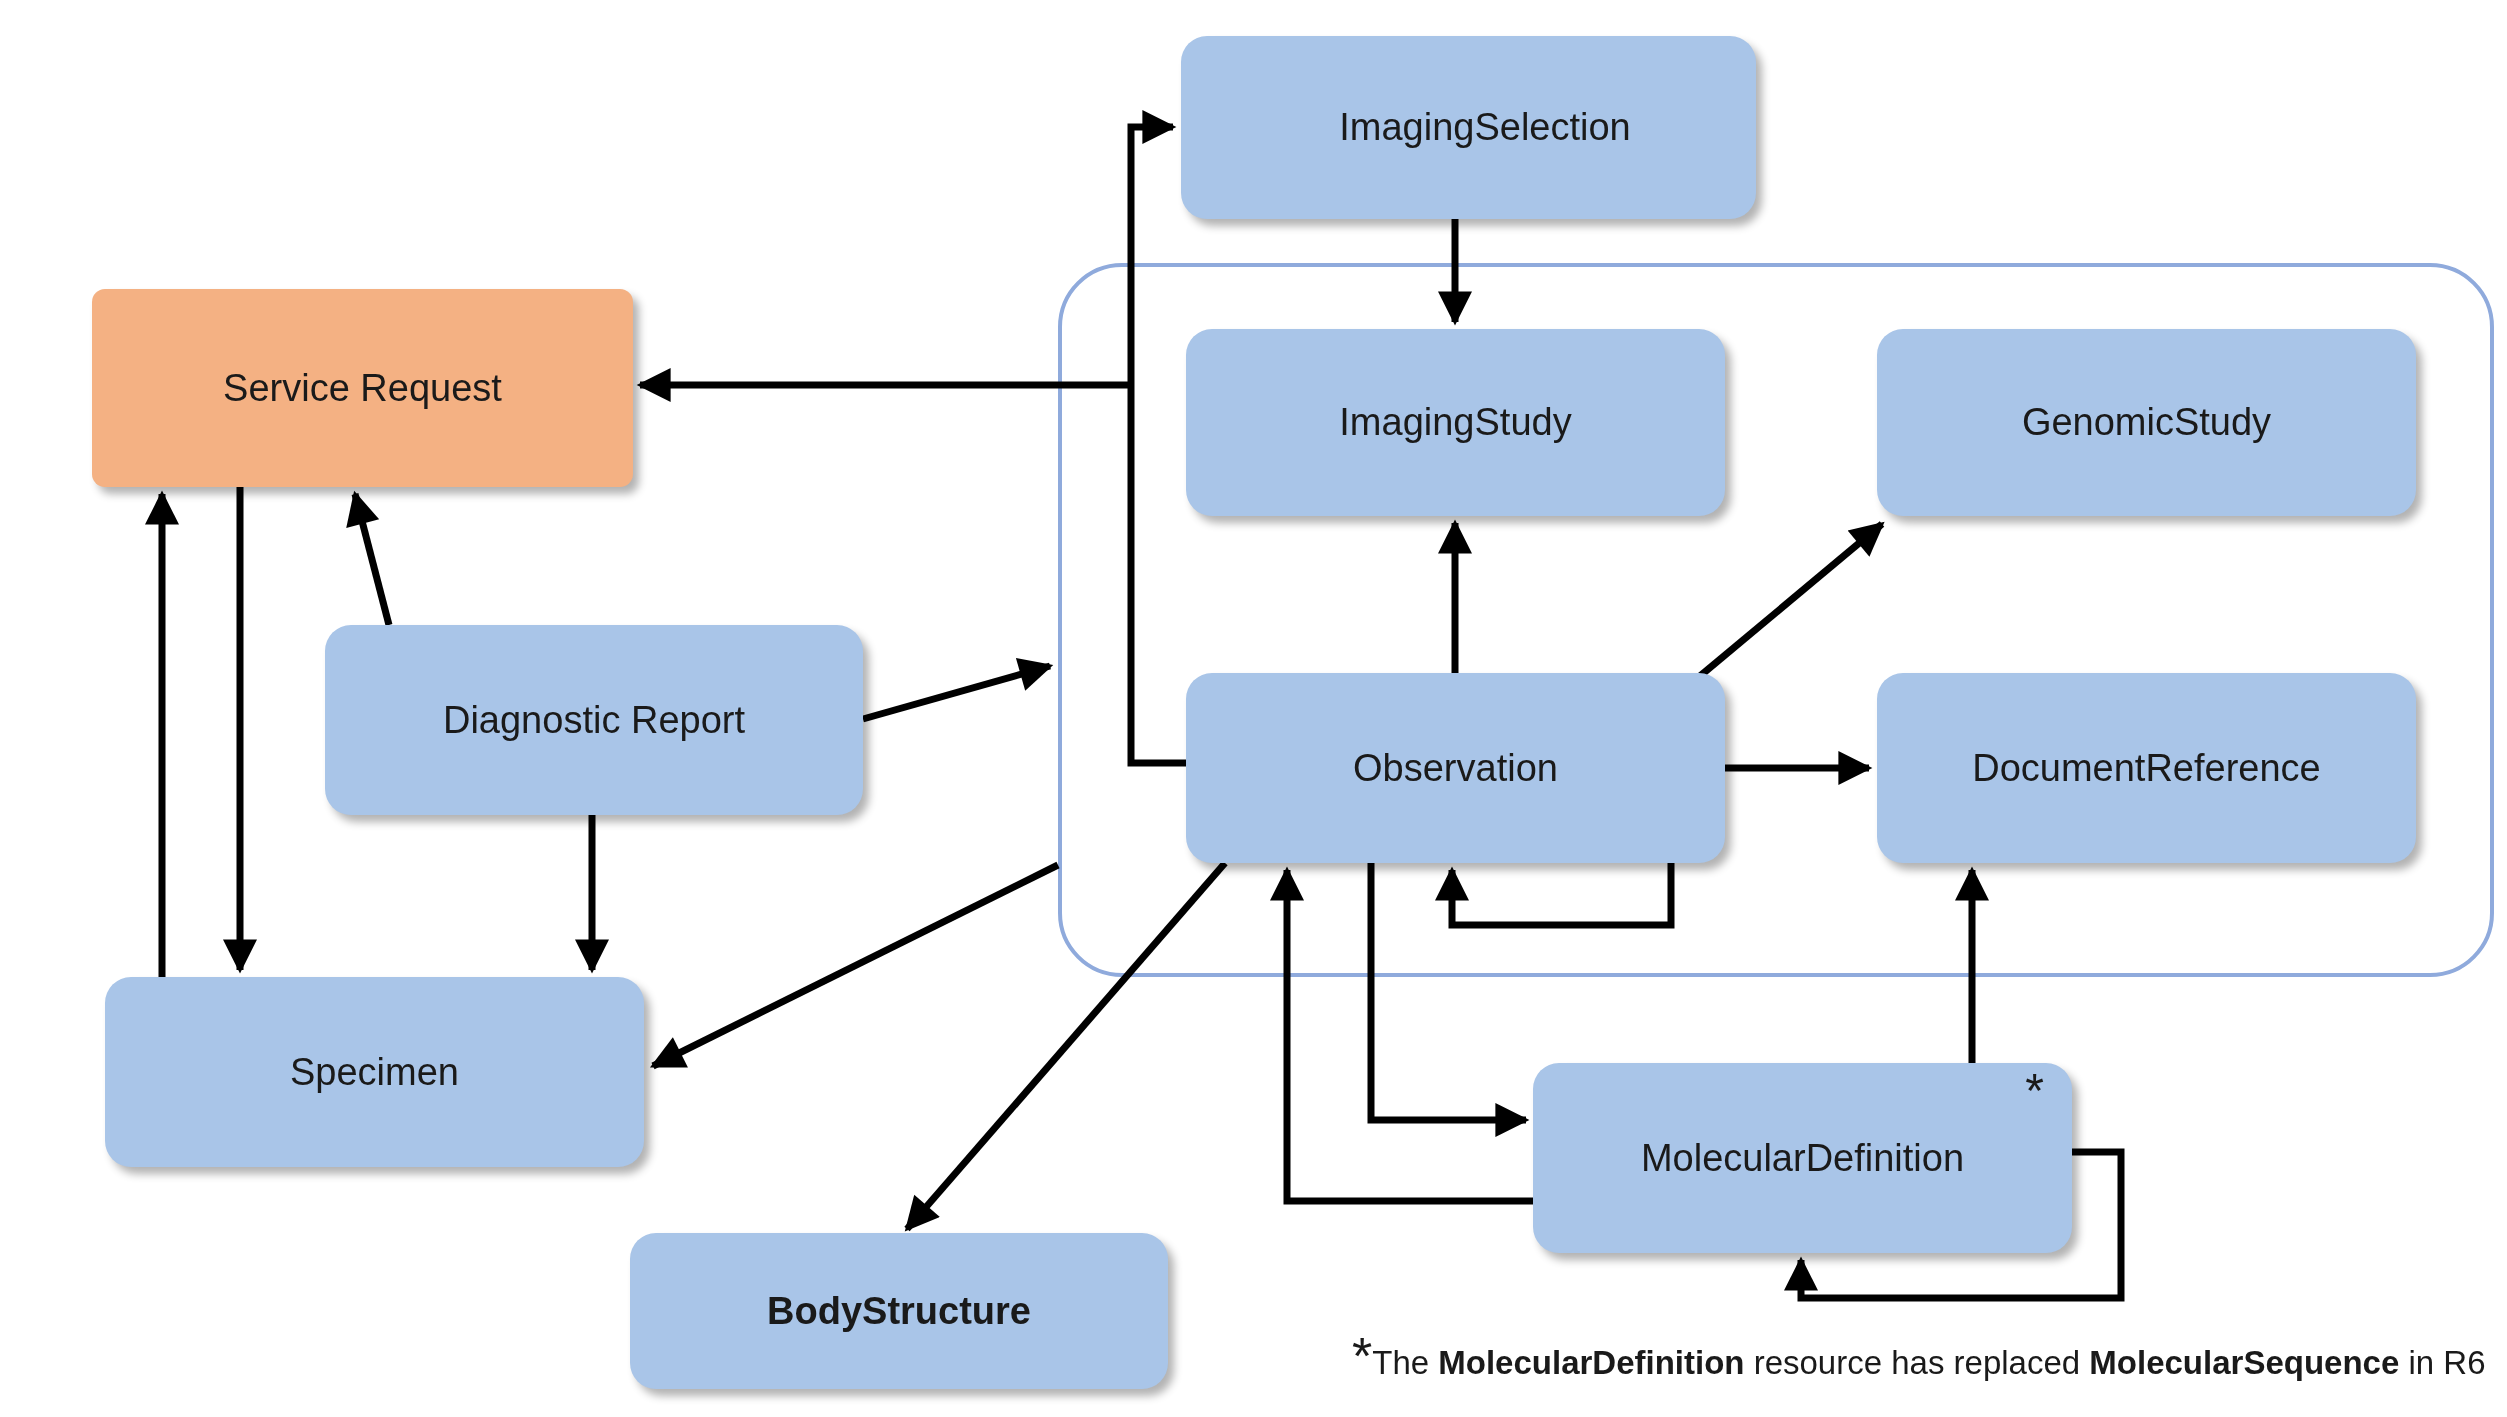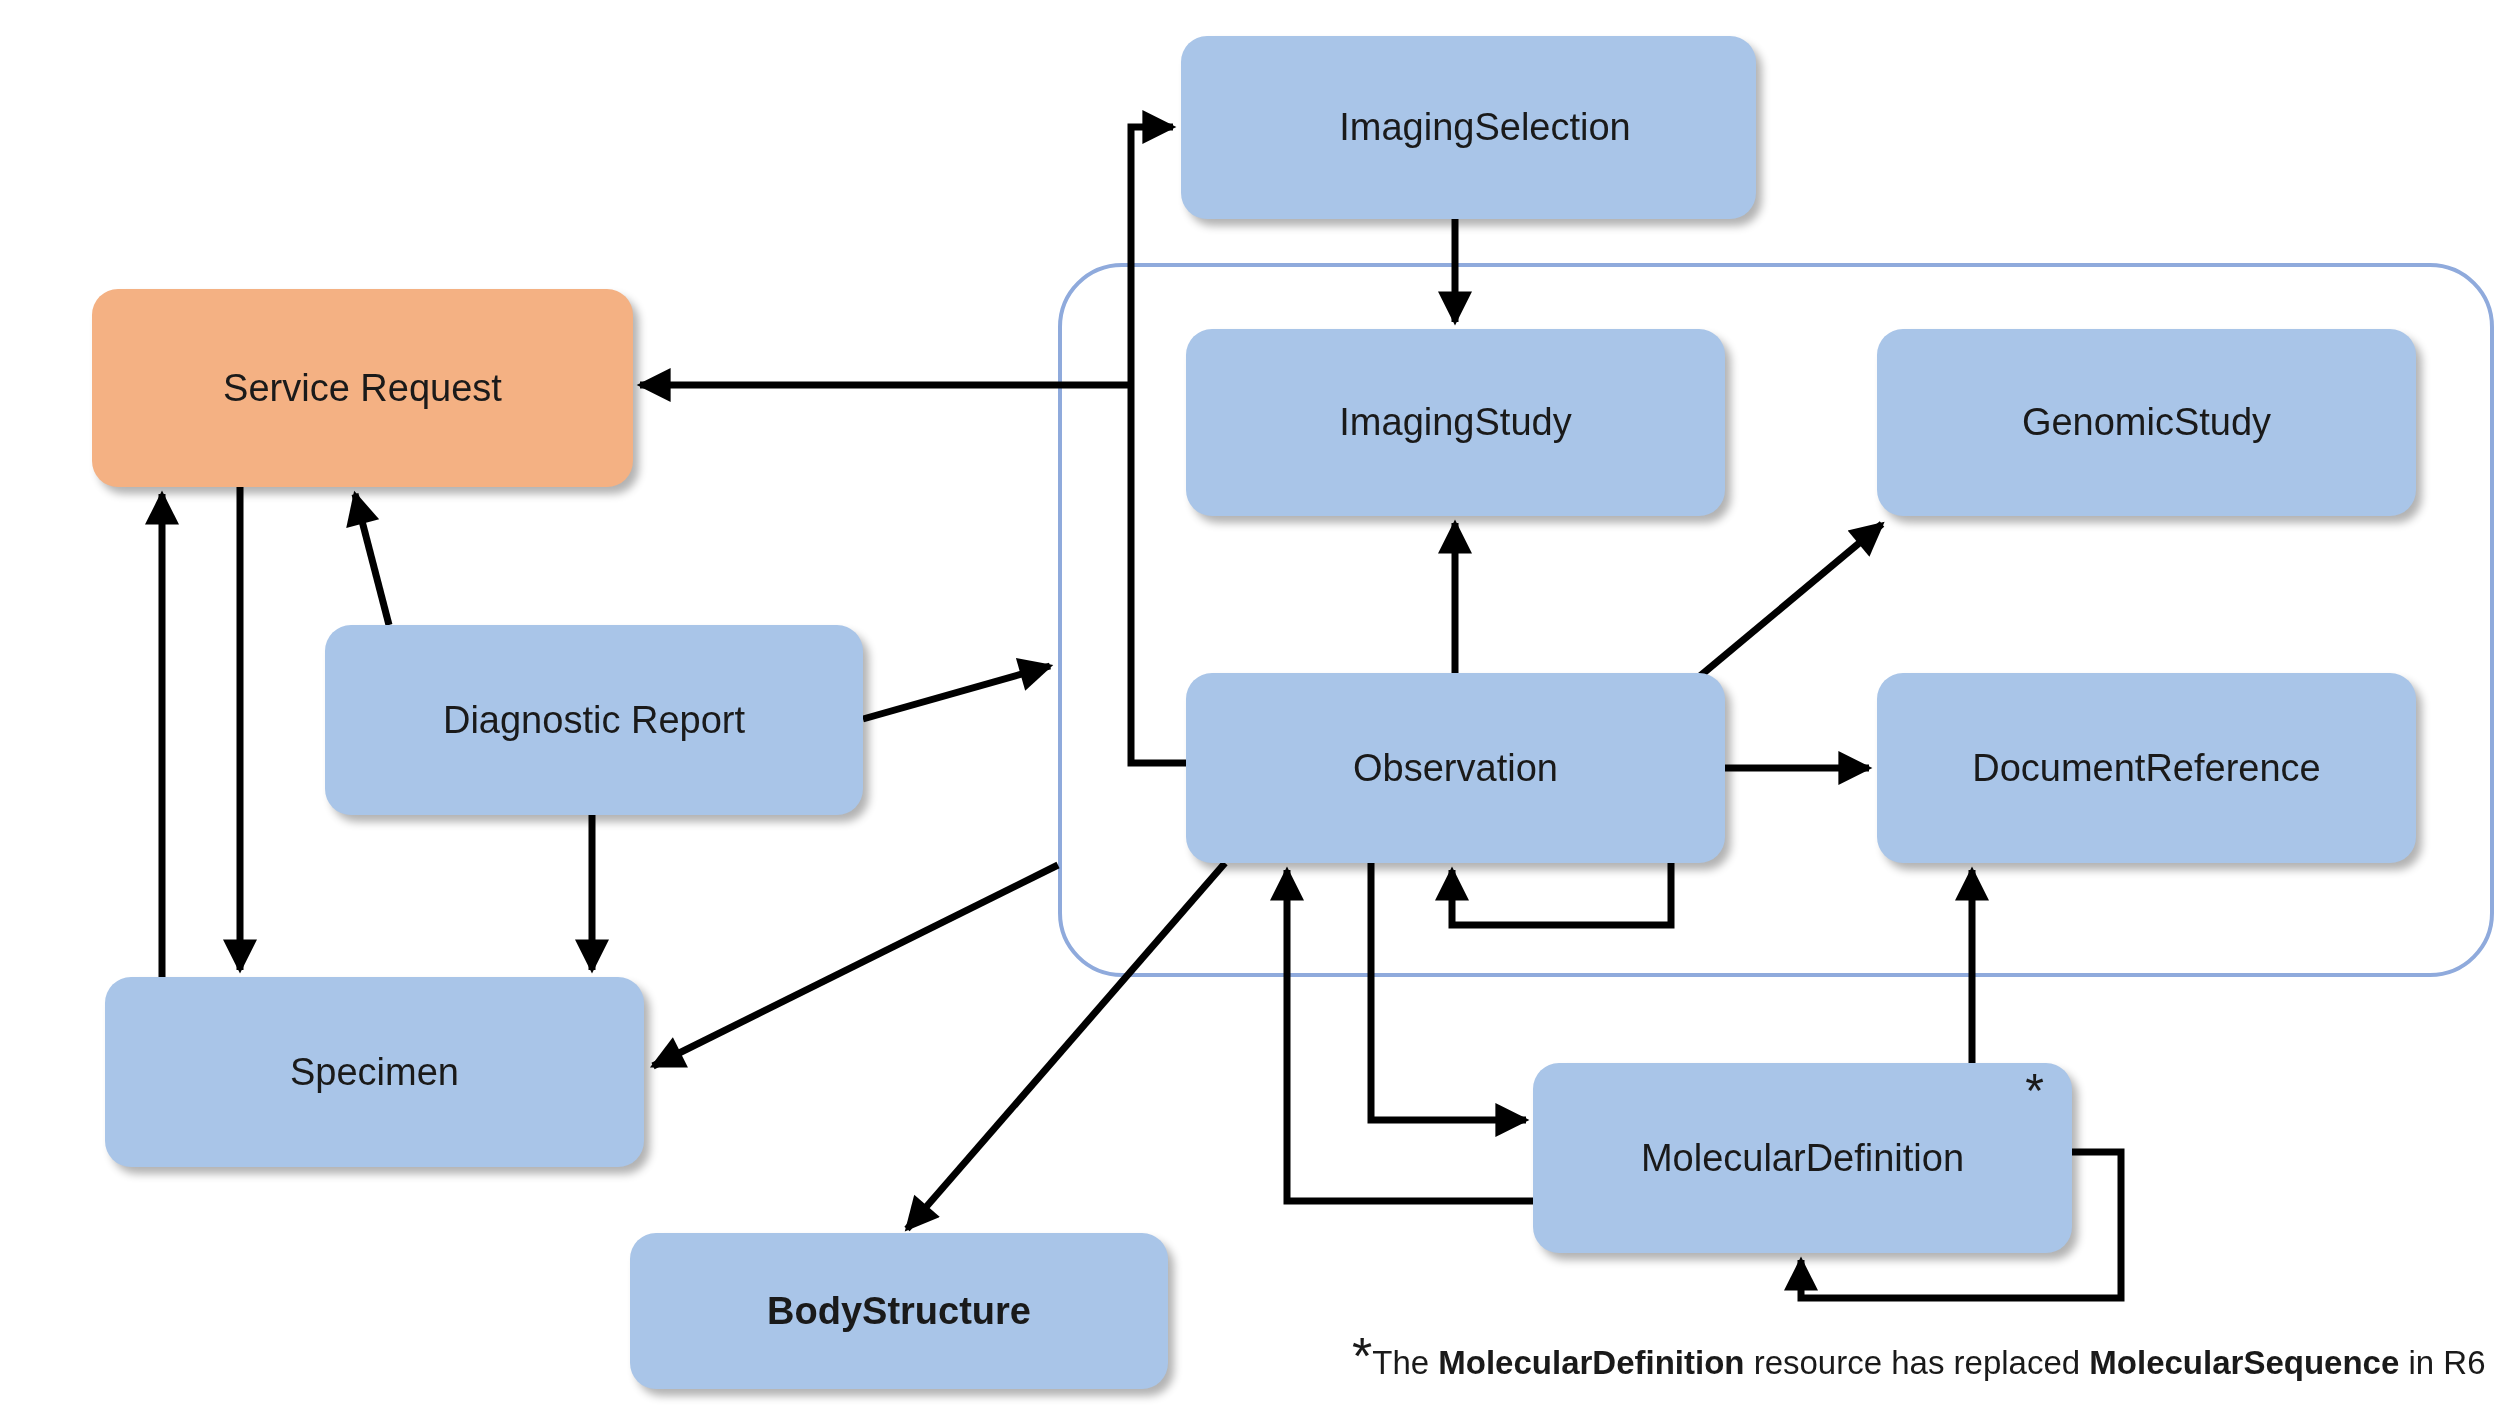--- a/index.html
+++ b/index.html
@@ -86,21 +86,21 @@
   <path class="edge" d="M1371,863 L1371,1120 L1526,1120" marker-end="url(#ah)"></path>
   <path class="edge" d="M1533,1201 L1287,1201 L1287,870" marker-end="url(#ah)"></path>
   <path class="edge" d="M1972,1063 L1972,870" marker-end="url(#ah)"></path>
   <path class="edge" d="M2072,1152 L2121,1152 L2121,1298 L1801,1298 L1801,1260" marker-end="url(#ah)"></path>
 </svg>
 
 <div class="node" style="left:1181px;top:36px;width:542px;height:183px;padding-left:33px;">
   <span>ImagingSelection</span>
 </div>
 
-<div class="node accent" style="left:92px;top:289px;width:541px;height:198px;">
+<div class="node accent" style="left:92px;top:289px;width:541px;height:198px;border-radius:13px;">
   <span>Service Request</span>
 </div>
 
 <div class="node" style="left:1186px;top:329px;width:539px;height:187px;">
   <span>ImagingStudy</span>
 </div>
 
 <div class="node" style="left:1877px;top:329px;width:539px;height:187px;">
   <span>GenomicStudy</span>
 </div>

